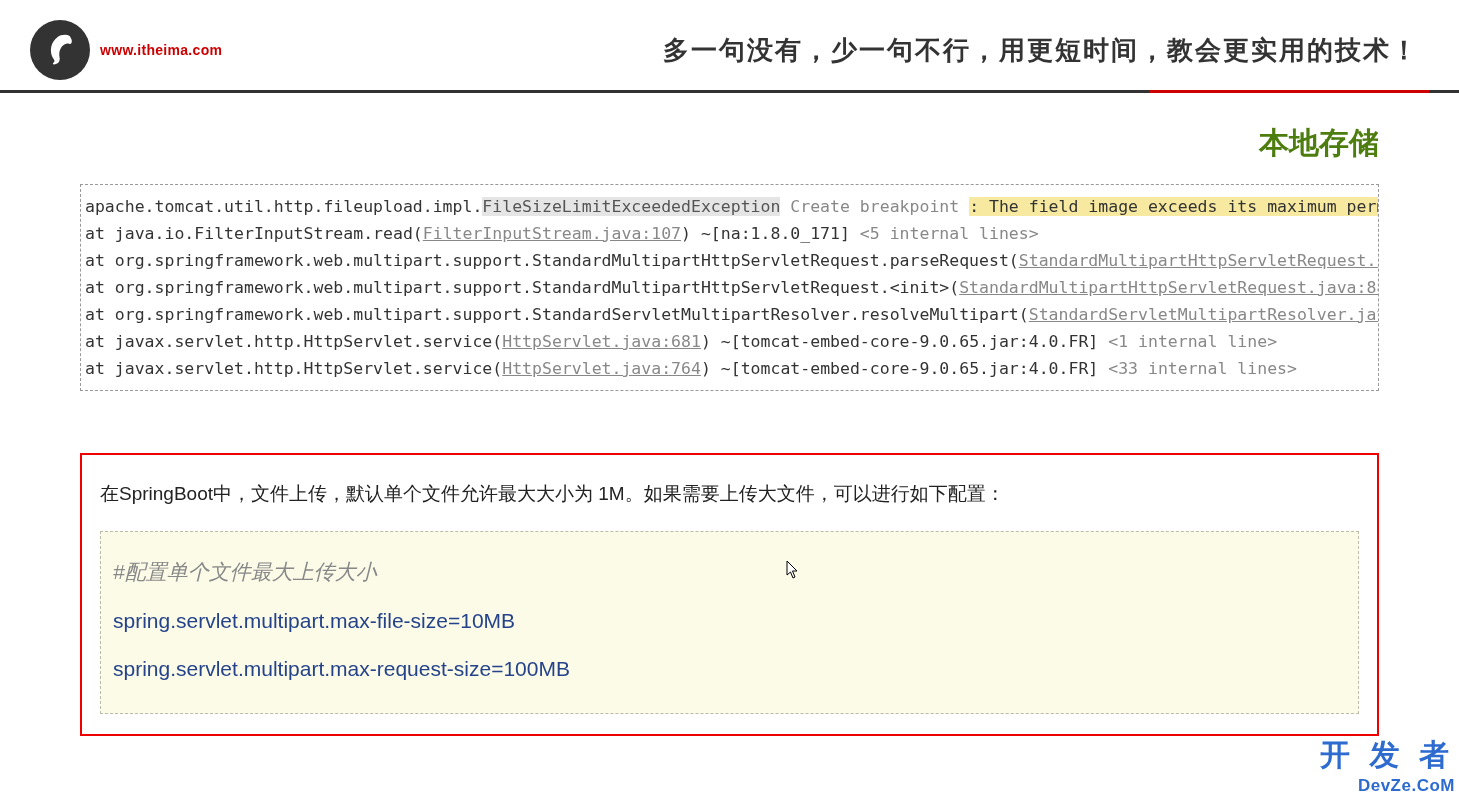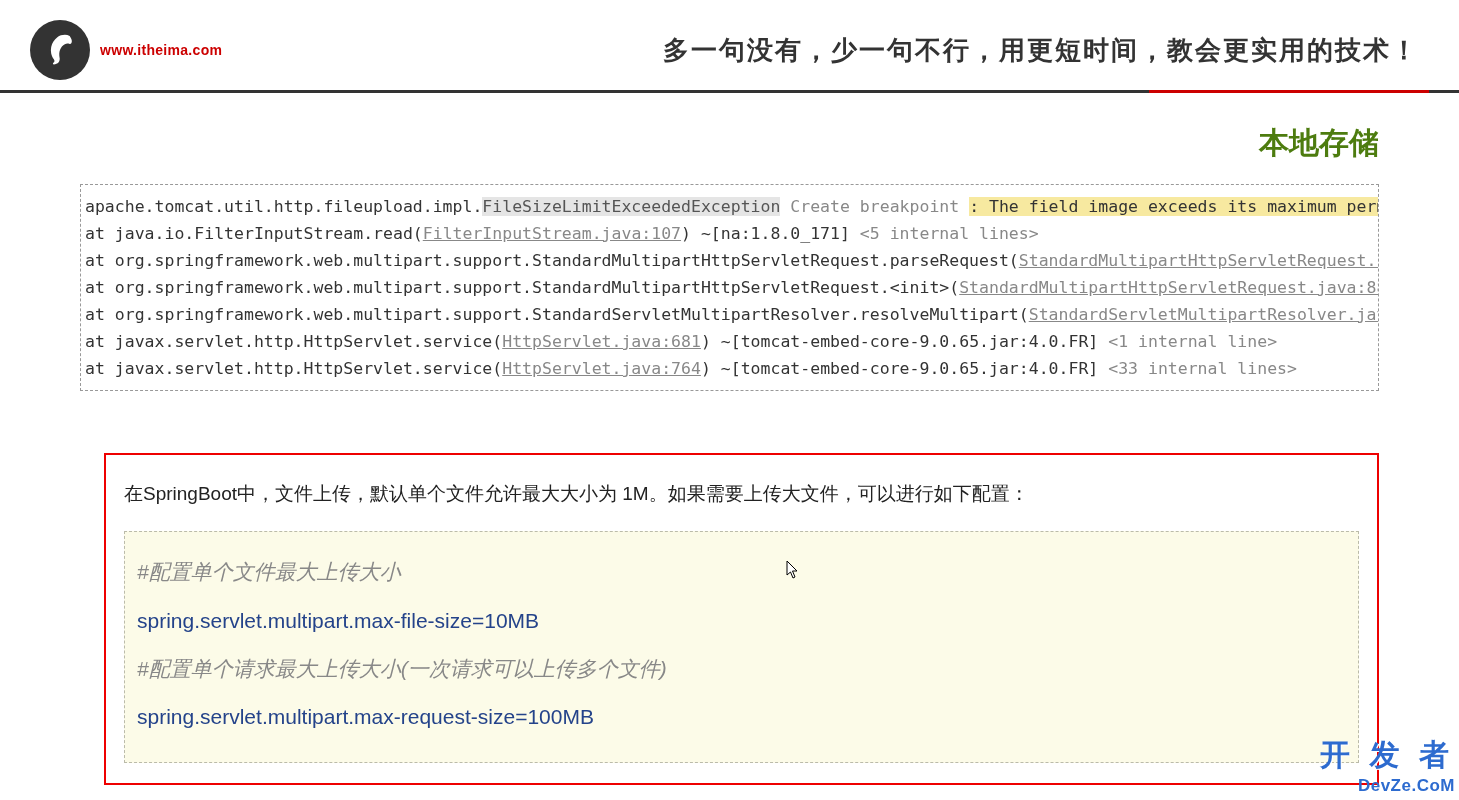--- a/index.html
+++ b/index.html
@@ -19,21 +19,21 @@
 .h1 { font-size: 30px; font-weight: bold; color: #4d7c0f; margin-bottom: 20px; font-family: "SimHei","Microsoft YaHei",sans-serif; text-align: right; }
 
 .stack-box { border: 1.5px dashed #999; padding: 8px 4px; font-family: Consolas, Monaco, monospace; font-size: 16.5px; line-height: 27px; white-space: pre; overflow: hidden; color: #333; }
 .hl-red { background: #e5e5e5; color: #555; }
 .hl-yellow { background: #f7e9a0; color: #333; }
 .txt-gray { color: #888; text-decoration: underline; }
 .txt-gray-nu { color: #888; }
 
 .cursor { position: absolute; left: 786px; top: 560px; font-size: 16px; color: #000; }
 
-.red-box { border: 2px solid #e00; margin-top: 62px; padding: 24px 18px 20px 18px; margin-left: 24px; }
+.red-box { border: 2px solid #e00; margin-top: 62px; padding: 24px 18px 20px 18px; }
 .intro { font-size: 19px; color: #222; margin-bottom: 22px; line-height: 1.6; }
 .cfg-box { border: 1.5px dashed #bba; background: #fcfbe8; padding: 16px 20px 20px 12px; font-size: 21px; line-height: 2.3; }
 .cfg-comment { color: #888; font-style: italic; }
 .cfg-key { color: #24438a; }
 .cfg-val { color: #24438a; }
 .cfg-eq { color: #24438a; }
 
 .brand-footer { position: absolute; right: 4px; bottom: 4px; text-align: right; }
 .brand-footer .l1 { font-family: "KaiTi","STKaiti",serif; font-size: 30px; color: #2d6bcf; font-weight: bold; letter-spacing: 6px; text-shadow: 1px 1px 0 #fff; }
 .brand-footer .l2 { font-family: Arial,sans-serif; font-size: 17px; color: #2d6bcf; font-weight: bold; letter-spacing: 0.5px; }
@@ -64,21 +64,20 @@
 <span>at org.springframework.web.multipart.support.StandardMultipartHttpServletRequest.&lt;init&gt;(</span><span class="txt-gray">StandardMultipartHttpServletRequest.java:88</span>
 <span>at org.springframework.web.multipart.support.StandardServletMultipartResolver.resolveMultipart(</span><span class="txt-gray">StandardServletMultipartResolver.java:122</span>
 <span>at javax.servlet.http.HttpServlet.service(</span><span class="txt-gray">HttpServlet.java:681</span><span>) ~[tomcat-embed-core-9.0.65.jar:4.0.FR] </span><span class="txt-gray-nu">&lt;1 internal line&gt;</span>
 <span>at javax.servlet.http.HttpServlet.service(</span><span class="txt-gray">HttpServlet.java:764</span><span>) ~[tomcat-embed-core-9.0.65.jar:4.0.FR] </span><span class="txt-gray-nu">&lt;33 internal lines&gt;</span></div>
 
   <div class="red-box">
     <div class="intro">在SpringBoot中，文件上传，默认单个文件允许最大大小为 1M。如果需要上传大文件，可以进行如下配置：</div>
     <div class="cfg-box">
       <div class="cfg-comment">#配置单个文件最大上传大小</div>
       <div><span class="cfg-key">spring.servlet.multipart.max-file-size</span><span class="cfg-eq">=</span><span class="cfg-val">10MB</span></div>
-      <div class="cfg-comment">#配置单个请求最大上传大小(一次请求可以上传多个文件)</div>
       <div><span class="cfg-key">spring.servlet.multipart.max-request-size</span><span class="cfg-eq">=</span><span class="cfg-val">100MB</span></div>
     </div>
   </div>
 </div>
 
 <div class="cursor">
   <svg width="14" height="20" viewBox="0 0 14 20">
       <path fill="#fff" stroke="#000" stroke-width="1" d="M1 1 L1 15 L4.5 12 L7 18 L9 17 L6.5 11 L11 11 Z"></path>
     </svg>
 </div>

